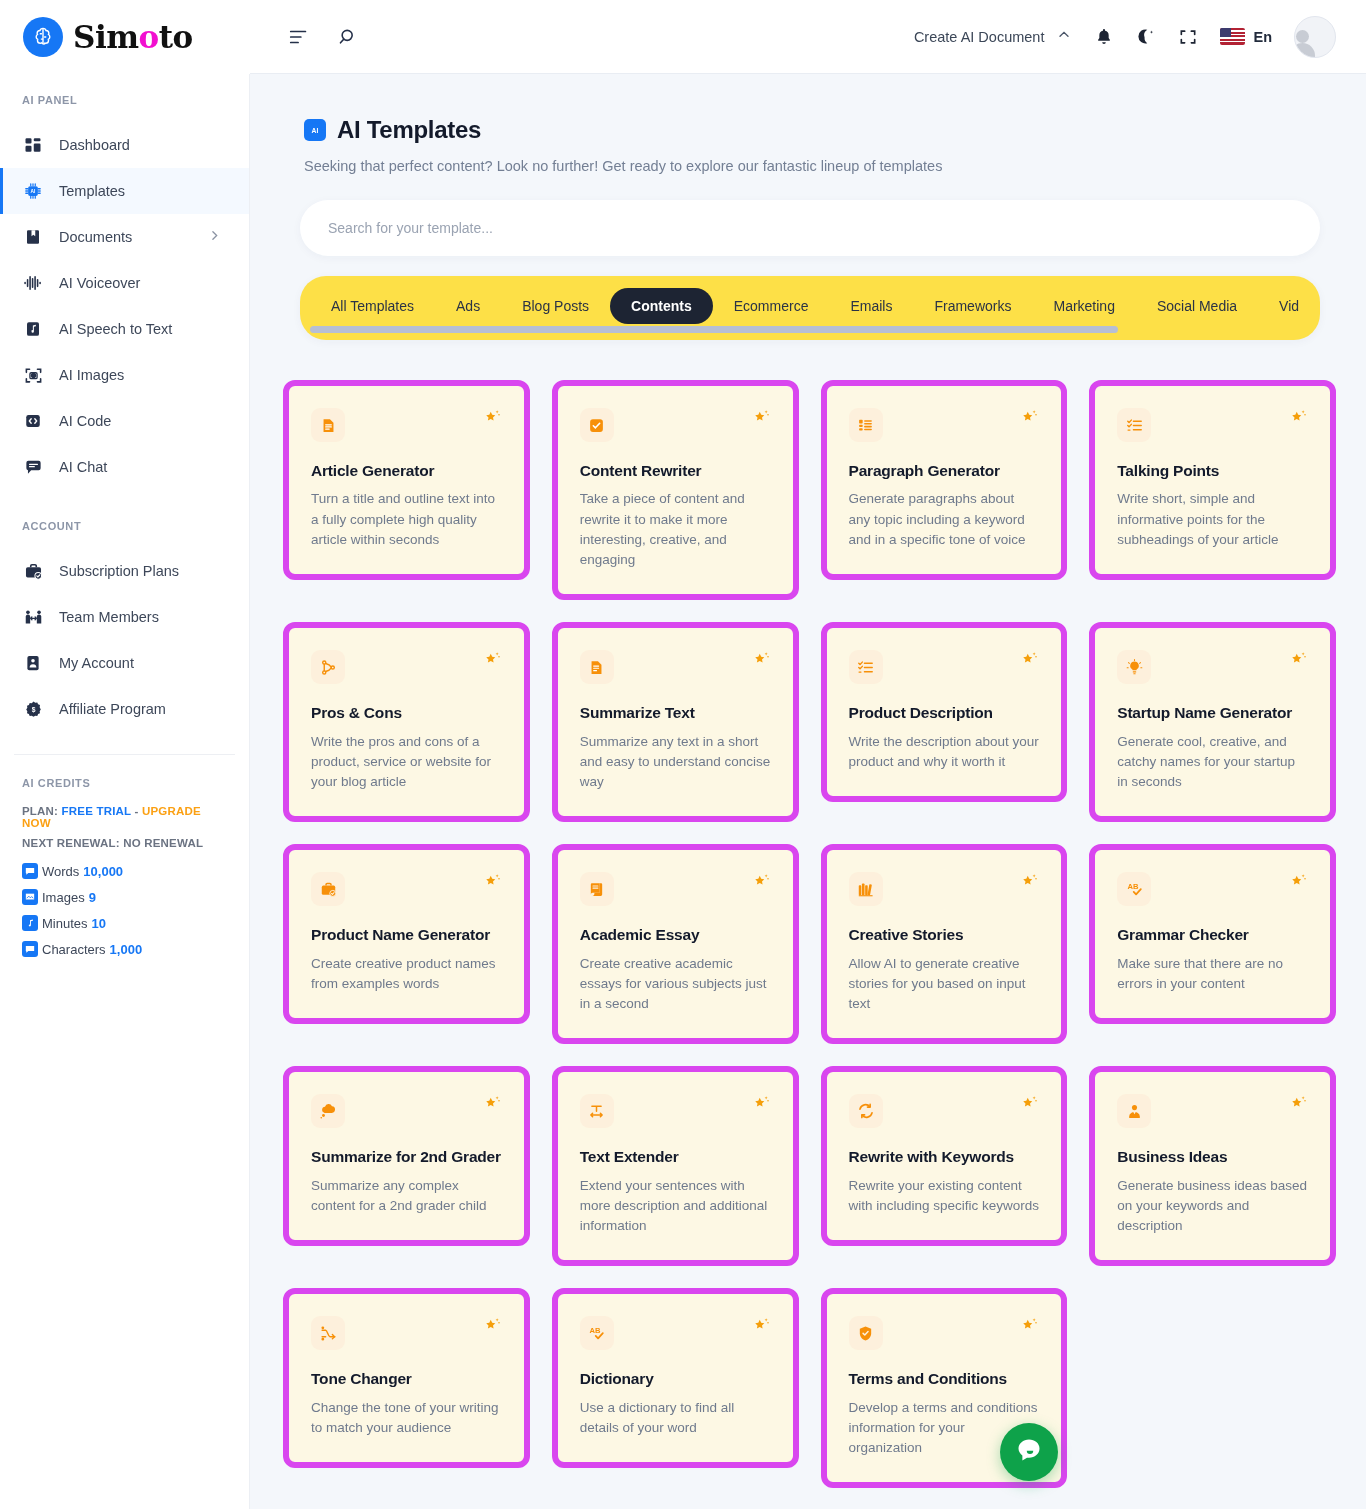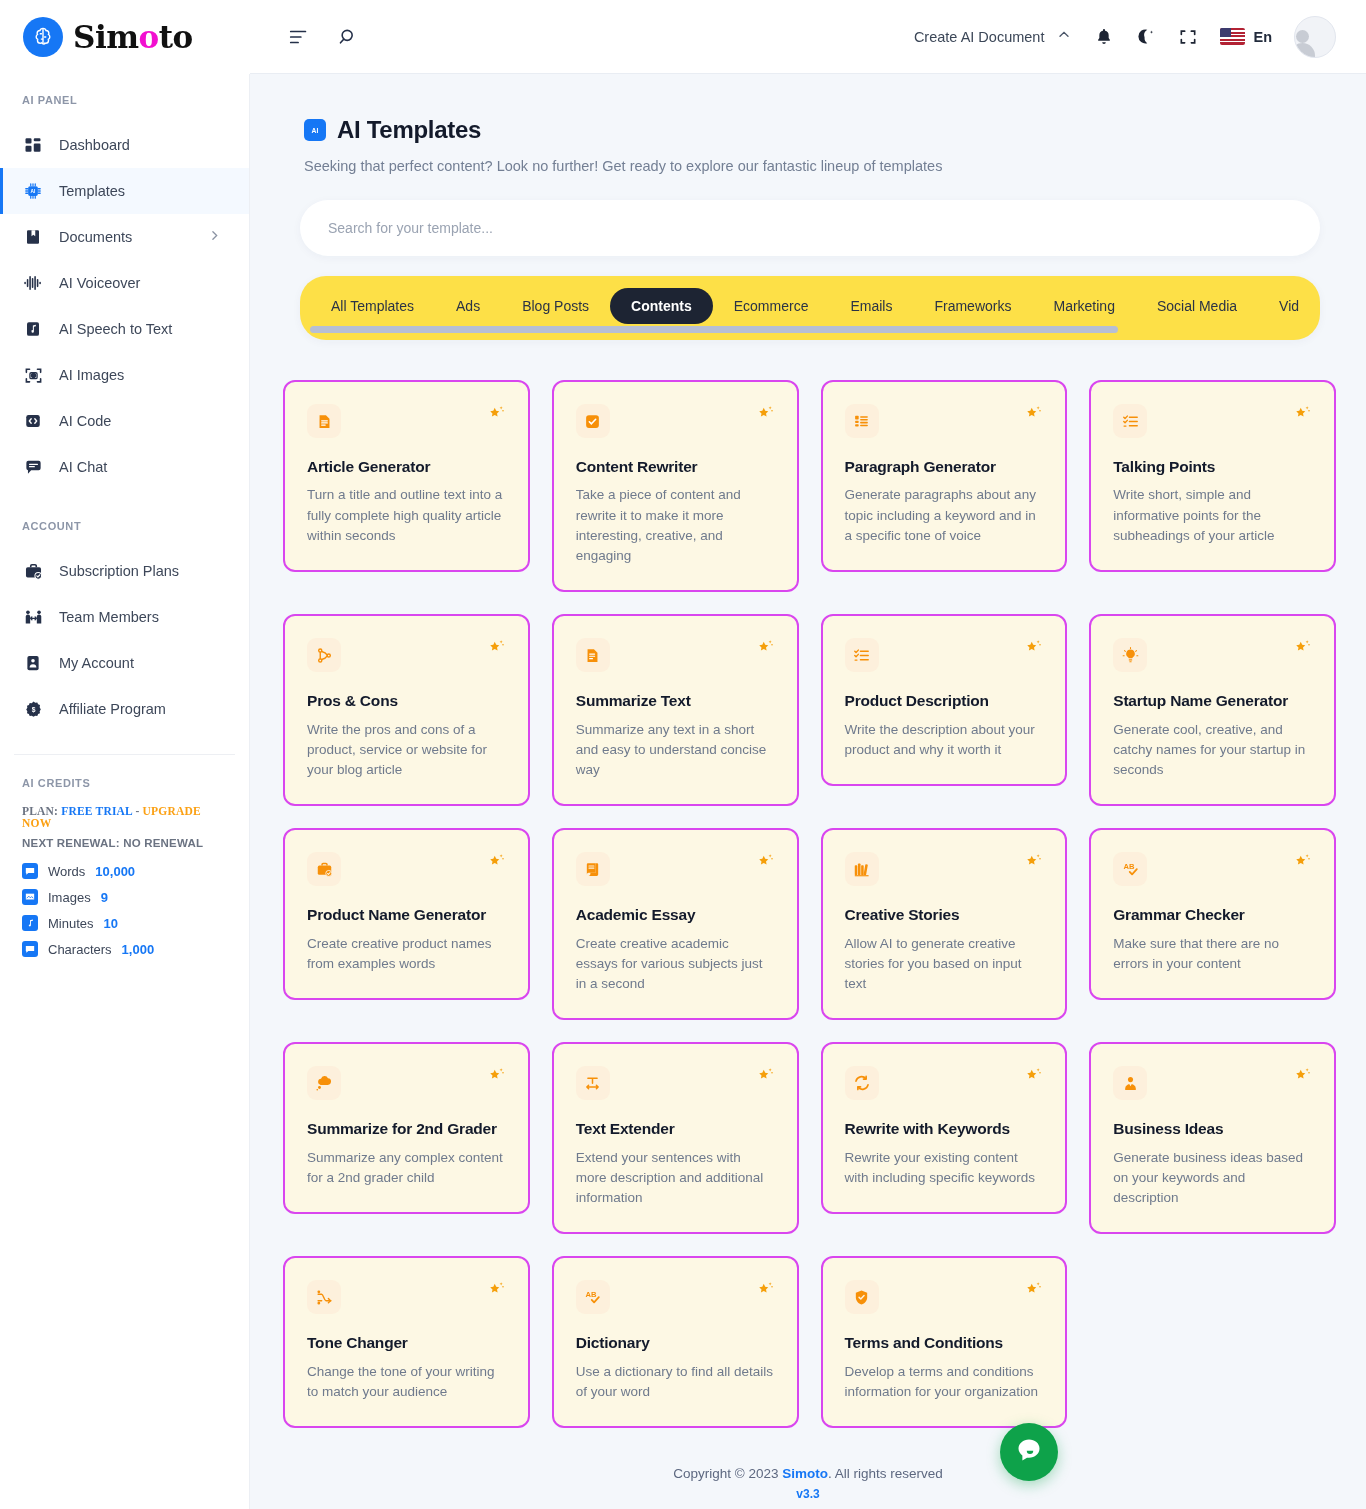--- a/index.html
+++ b/index.html
@@ -78,25 +78,25 @@
   .nav-item .nic { width: 22px; display:flex; align-items:center; justify-content:center; color:#263149; }
   .nav-item.active { background: #f4f9ff; }
   .nav-item.active::before {
     content:''; position:absolute; left:0; top:0; width:3px; height:46px; background:#1677f5;
   }
   .nav-item .chevron-r { margin-left: auto; margin-right: 28px; color:#8b93a3; font-size: 13px; }
   .sec-gap { height: 30px; }
   .divider { height:1px; background:#edeff3; margin: 22px 14px 0 14px; }
 
   .credits { padding: 0 22px; }
-  .plan-line { font-size: 11.5px; font-weight: 700; color:#6b7382; letter-spacing:.2px; margin-bottom: 8px; font-family: Liberation Serif, serif;}
+  .plan-line { font-size: 11.5px; font-weight: 700; color:#6b7382; letter-spacing:.2px; margin-bottom: 8px;}
   .plan-line .free { color:#1677f5; }
   .plan-line .upg { color:#fba013; }
   .renew-line { font-size: 11.5px; font-weight: 700; color:#6b7382; letter-spacing:.2px; margin-bottom: 14px; }
-  .credit-row { display:flex; align-items:center; gap:10px; margin-bottom: 10px; }
+  .credit-row { display:flex; align-items:center; gap:4px; margin-bottom: 10px; }
   .credit-badge {
     width:16px;height:16px;border-radius:3px;background:#1677f5;display:flex;
     align-items:center;justify-content:center;flex:0 0 16px;
   }
   .credit-label { font-size: 13px; color:#3d4759; }
   .credit-val { font-size: 13px; color:#1677f5; font-weight: 700; }
 
   
   .main {
     position: absolute; top: 74px; left: 250px; width: 1116px; height: 1435px;
@@ -144,21 +144,21 @@
   }
 
   
   .grid {
     margin: 40px 30px 0 33px;
     display: grid; grid-template-columns: repeat(4, 1fr);
     column-gap: 22px; row-gap: 22px;
     align-items: start;
   }
   .tcard {
-    background:#fdf8e4; border:2px solid #d946ef; border-radius: 12px;
+    background:#fdf8e4; border:6px solid #d946ef; border-radius: 12px;
     padding: 22px 22px 24px 22px; cursor: pointer; position: relative;
     min-height: 150px;
   }
   .tcard-top { display:flex; align-items:flex-start; justify-content:space-between; }
   .tcard-ico {
     width:34px;height:34px;border-radius:9px;background:#fdf0dc;
     display:flex;align-items:center;justify-content:center;color:#f79009;
   }
   .star-ico { color:#f59f0a; display:flex; }
   .tcard h3 {

